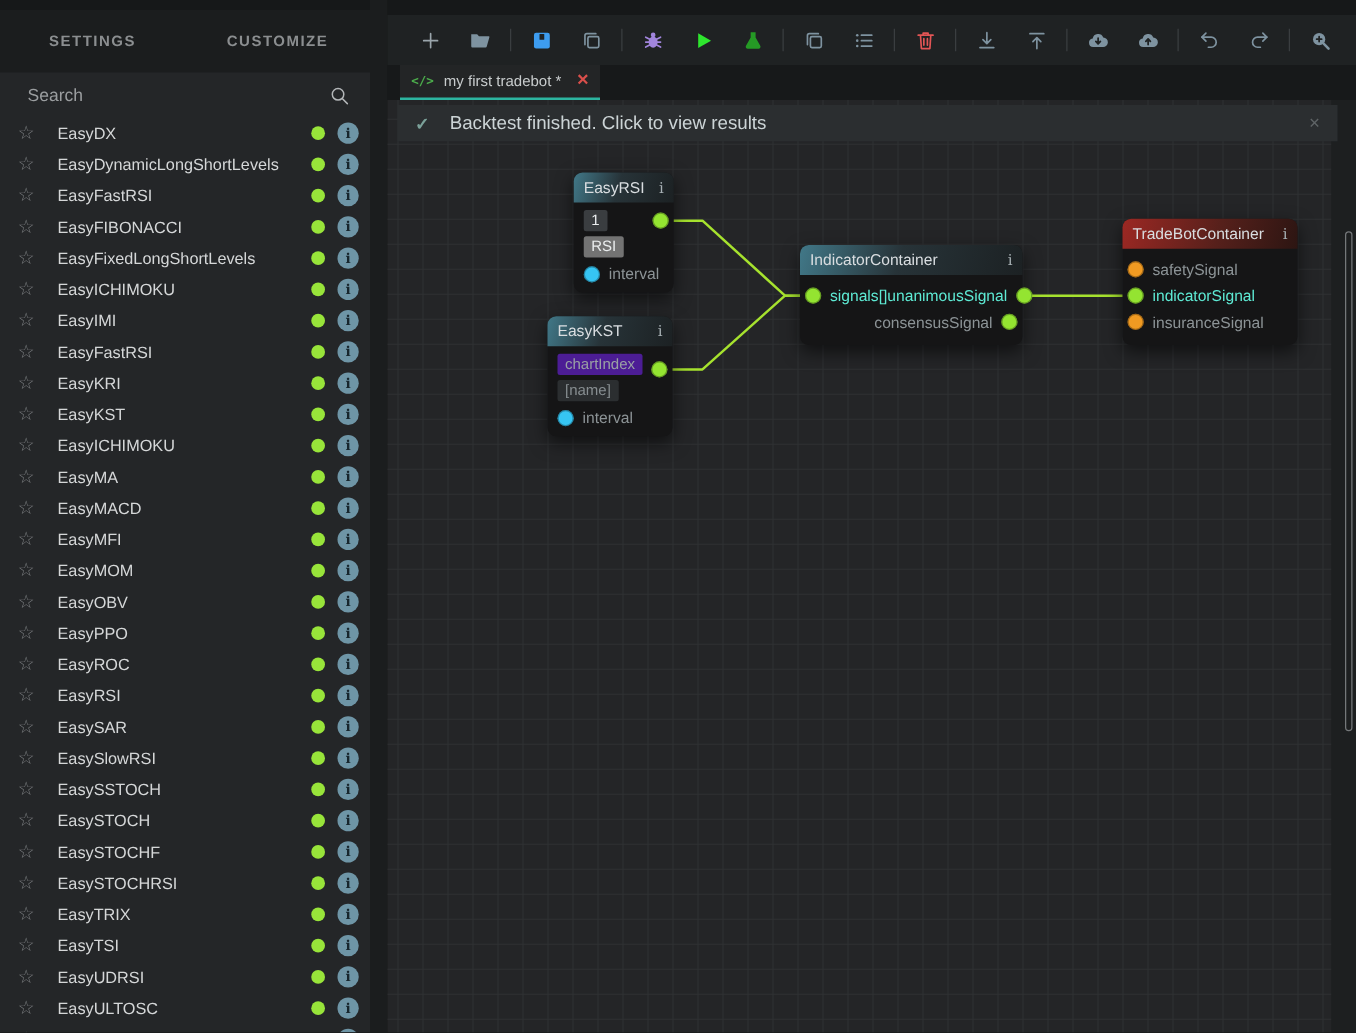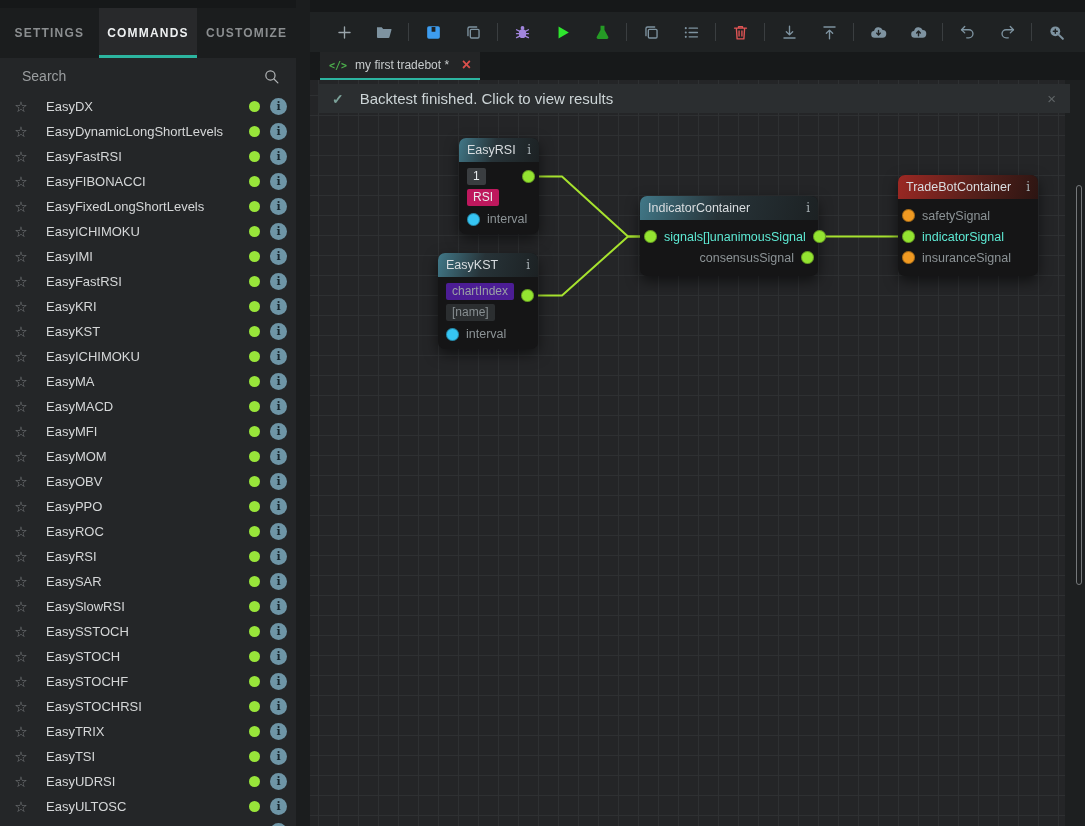--- a/index.html
+++ b/index.html
@@ -62,21 +62,21 @@
   .node { position:absolute; background:#151516; border-radius:7px; z-index:2;
           box-shadow:0 5px 14px rgba(0,0,0,.55); font-size:12px; }
   .node-header { height:24px; display:flex; align-items:center; padding:0 8px;
                  border-radius:7px 7px 0 0; color:#d9dde0; font-size:12.5px; }
   .hdr-teal { background:linear-gradient(105deg,#417888 0%,#273338 45%,#1c2123 100%); }
   .hdr-red  { background:linear-gradient(105deg,#9c2823 0%,#56201b 55%,#2c1512 100%); }
   .node-info { margin-left:auto; color:#a8b1b5; font-family:"DejaVu Serif",serif; font-size:12px; cursor:pointer; }
   .node-body { padding:6px 8px 8px; }
   .field { display:block; width:max-content; background:#3a3d40; color:#e9eced; padding:2px 6px;
            border-radius:2px; margin-bottom:4px; font-size:12px; line-height:13px; }
-  .field.lighter { background:#be185d; }
+  .field.lighter { background:#737373; }
   .field.dim     { background:#4c1d95; color:#9aa1a4; }
   .field.dimmer  { background:#2b2e30; color:#878e91; }
   .dot { width:13px; height:13px; border-radius:50%; flex:none; display:inline-block;
          box-shadow:inset 0 0 0 1px rgba(0,0,0,.30); }
   .dot.green  { background:var(--port-green,#94e431); }
   .dot.cyan   { background:var(--port-cyan,#36c5f3); }
   .dot.orange { background:var(--port-orange,#f09a22); }
   .out-dot { position:absolute; right:4px; }
   .port-row { display:flex; align-items:center; gap:7px; margin-top:6px; }
   .port-label { font-size:13px; }
@@ -99,21 +99,20 @@
 </style>
 </head>
 <body>
 
 <div class="app">
 
   <aside class="sidebar">
     <div class="sidebar-topstrip"></div>
     <nav class="sidebar-tabs" id="sidebar-tabs">
         <div class="side-tab">SETTINGS</div>
-        <div class="side-tab active">COMMANDS</div>
         <div class="side-tab">CUSTOMIZE</div>
       </nav>
     <div class="search-row">
       <span class="search-placeholder">Search</span>
       <svg class="search-icon" viewBox="0 0 24 24">
         <circle class="s" cx="10.5" cy="10.5" r="6.5"></circle>
         <path class="s" d="M15.5 15.5L21 21"></path>
       </svg>
     </div>
     <div class="command-list" id="command-list">

